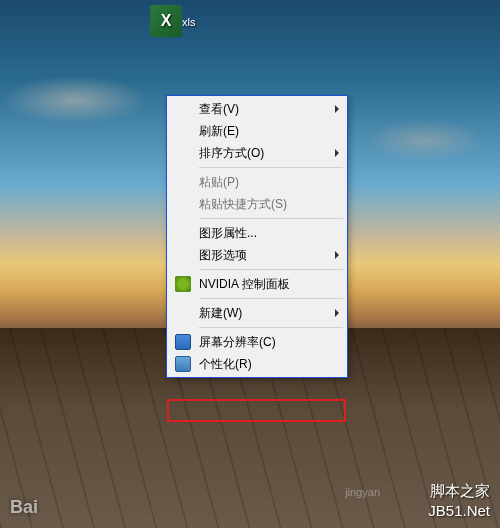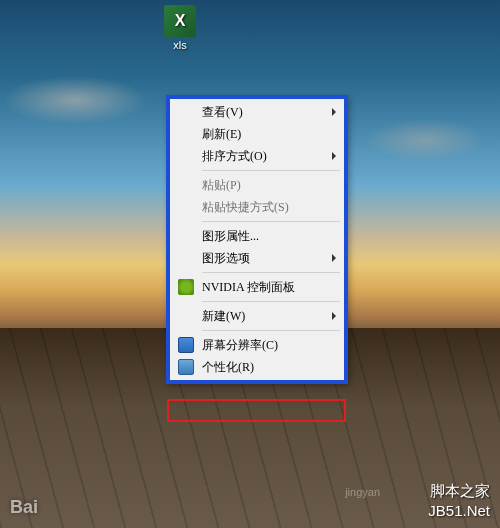--- a/index.html
+++ b/index.html
@@ -21,44 +21,43 @@
         radial-gradient(ellipse 140px 45px at 50% 70%, rgba(240,220,180,0.6), transparent 60%);
     }
     .ground {
       position: absolute; bottom: 0; left: 0; right: 0; height: 200px;
       background:
         repeating-linear-gradient(75deg, rgba(0,0,0,0.15) 0 2px, transparent 2px 30px),
         linear-gradient(to bottom, #3a2a1a 0%, #5a4a3a 40%, #6a5a4a 100%);
     }
     .desktop-icon {
       position: absolute; top: 5px; left: 150px;
-      display: flex; flex-direction: column; align-items: center;
+      display: flex; flex-direction: row; align-items: center;
       width: 60px; color: #fff; font-size: 11px;
       text-shadow: 1px 1px 2px rgba(0,0,0,0.8);
     }
     .desktop-icon .ico {
       width: 32px; height: 32px;
       background: linear-gradient(135deg, #2a7a3a, #1a5a2a);
       border-radius: 3px; margin-bottom: 2px;
       position: relative;
     }
     .desktop-icon .ico::after {
       content: "X"; position: absolute; top: 50%; left: 50%;
       transform: translate(-50%, -50%);
       color: #fff; font-weight: bold; font-size: 16px;
     }
     .context-menu {
       position: absolute; top: 95px; left: 166px;
       width: 182px;
       background: #f0f0f0;
-      border: 4px solid #1d4ed8;
+      border: 1px solid #1d4ed8;
       box-shadow: 2px 2px 6px rgba(0,0,0,0.3);
       font-size: 12px; color: #000;
       padding: 2px;
-      font-family: Liberation Serif, serif;
     }
     .menu-item {
       display: flex; align-items: center;
       height: 22px; padding: 0 20px 0 30px;
       position: relative; white-space: nowrap;
     }
     .menu-item.disabled { color: #737373; }
     .menu-sep {
       height: 1px; background: #d0d0d0;
       margin: 3px 2px 3px 30px;

